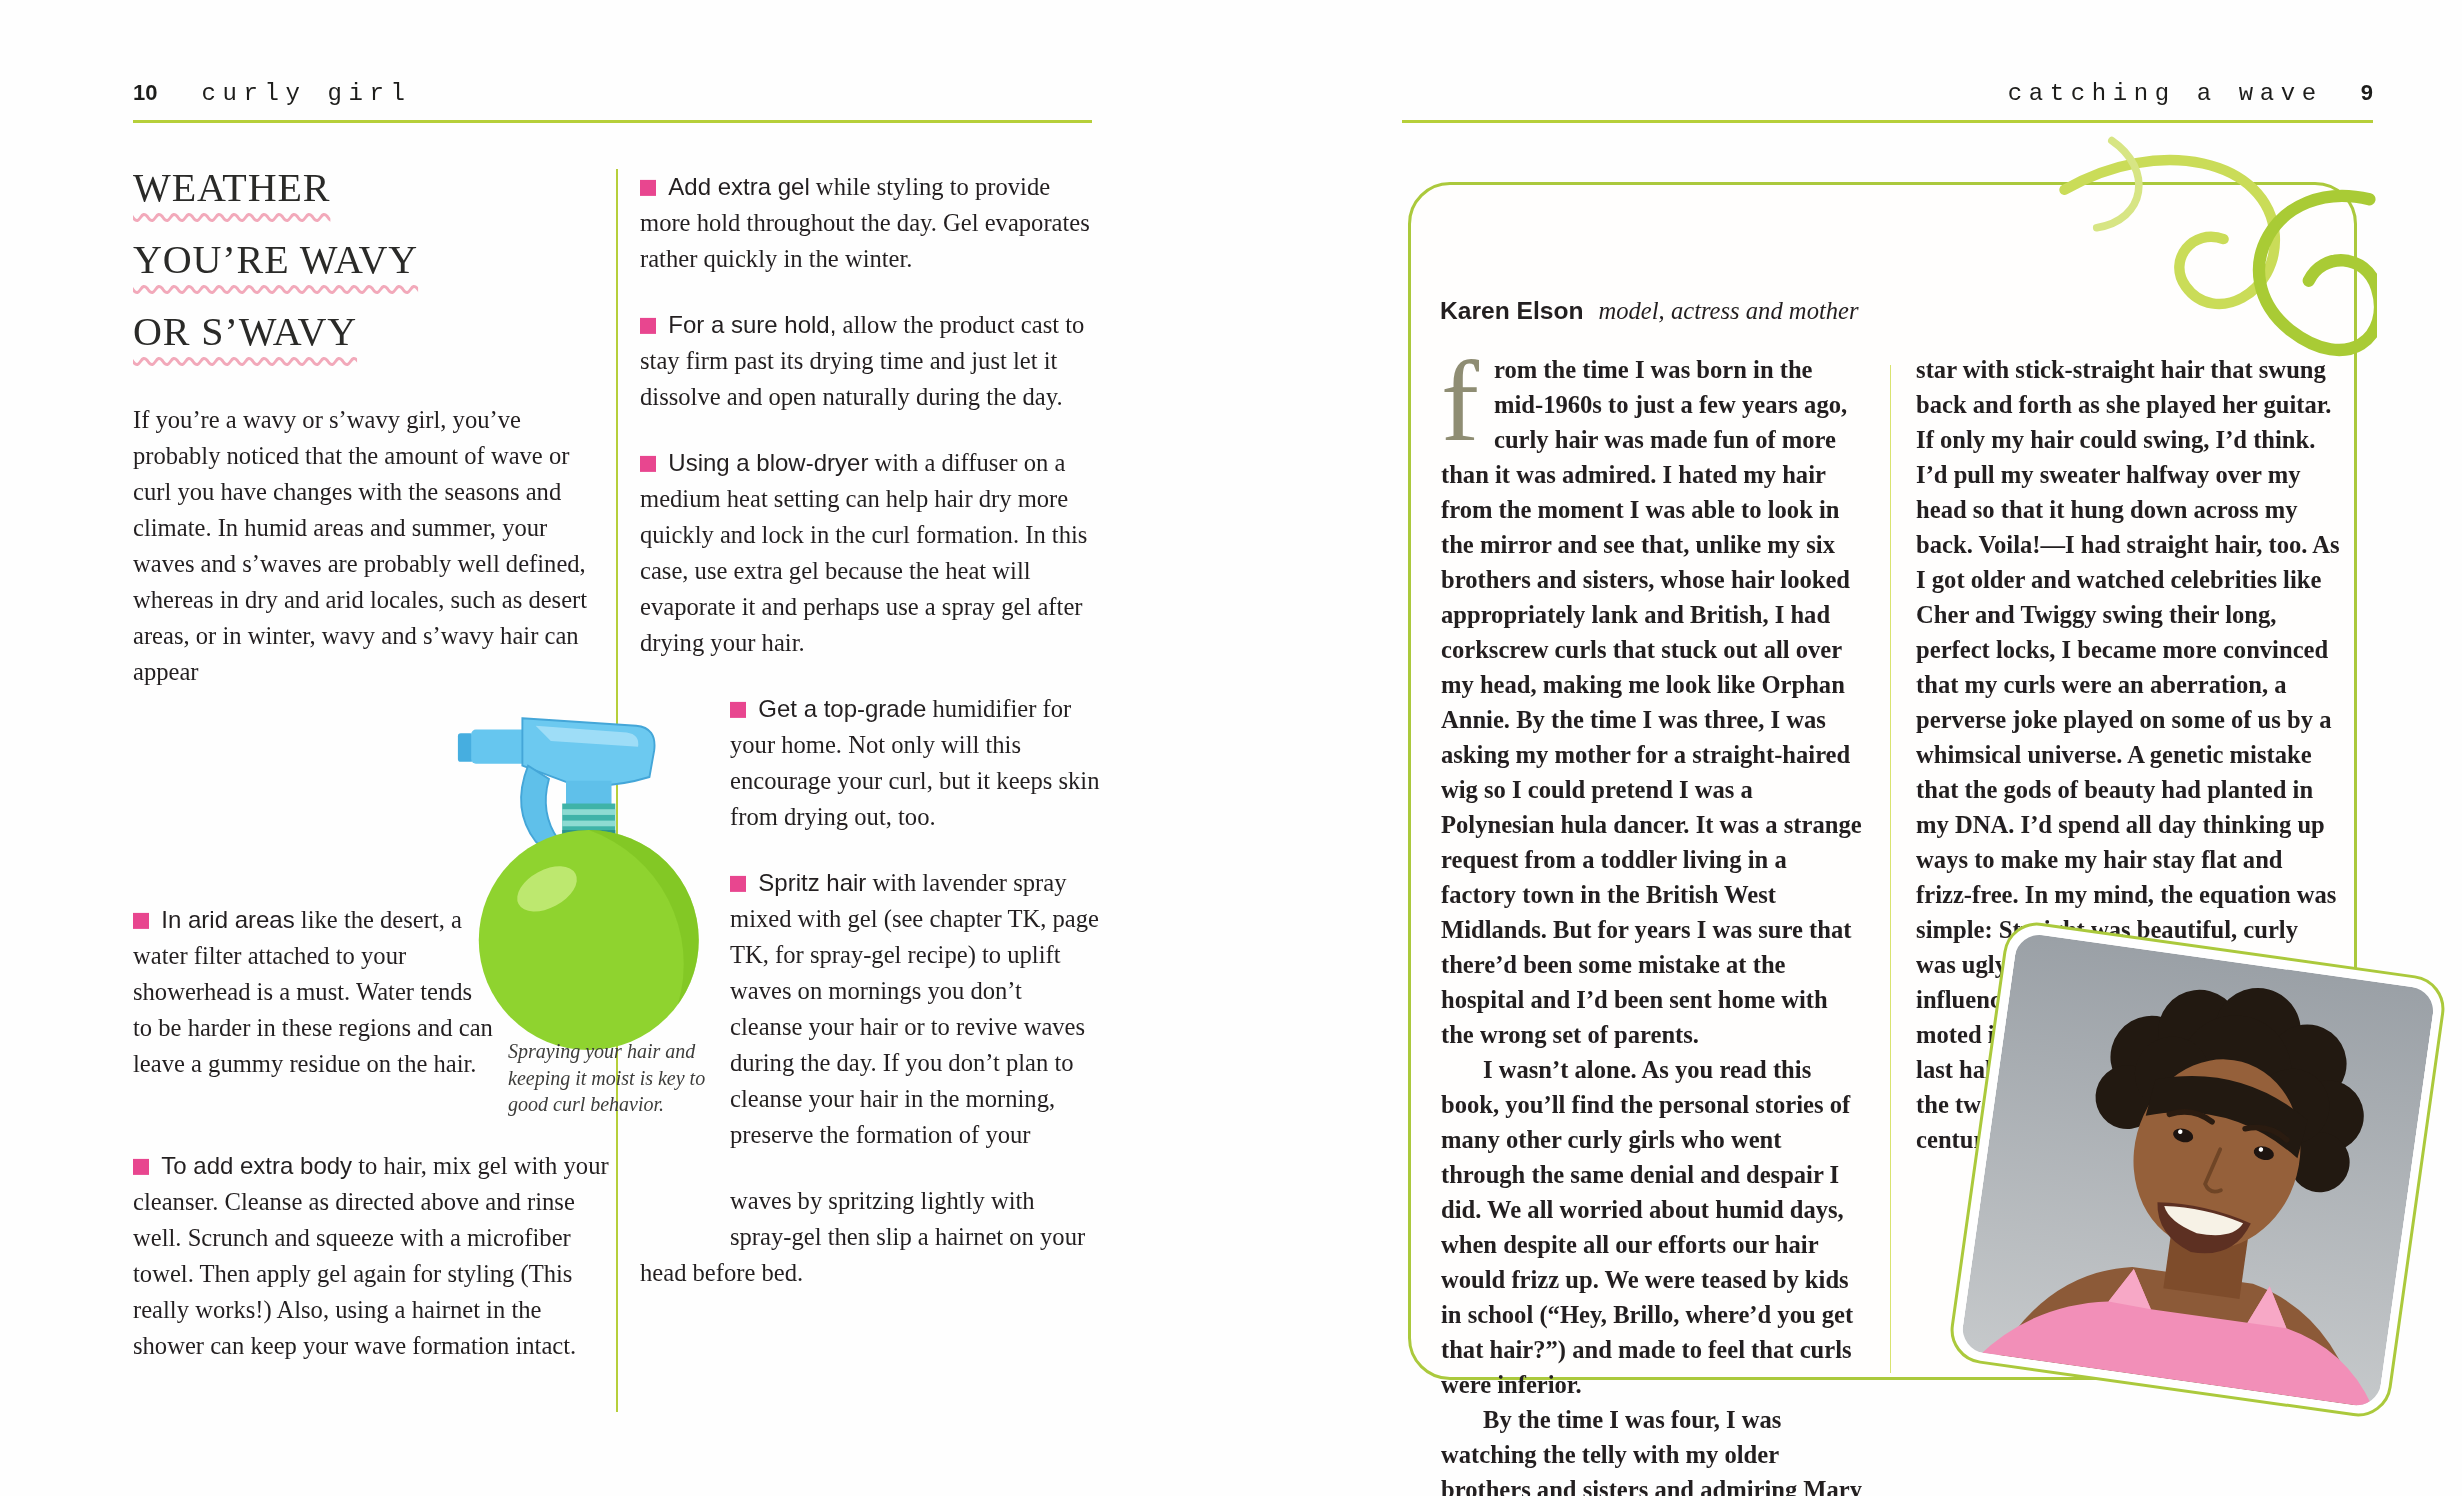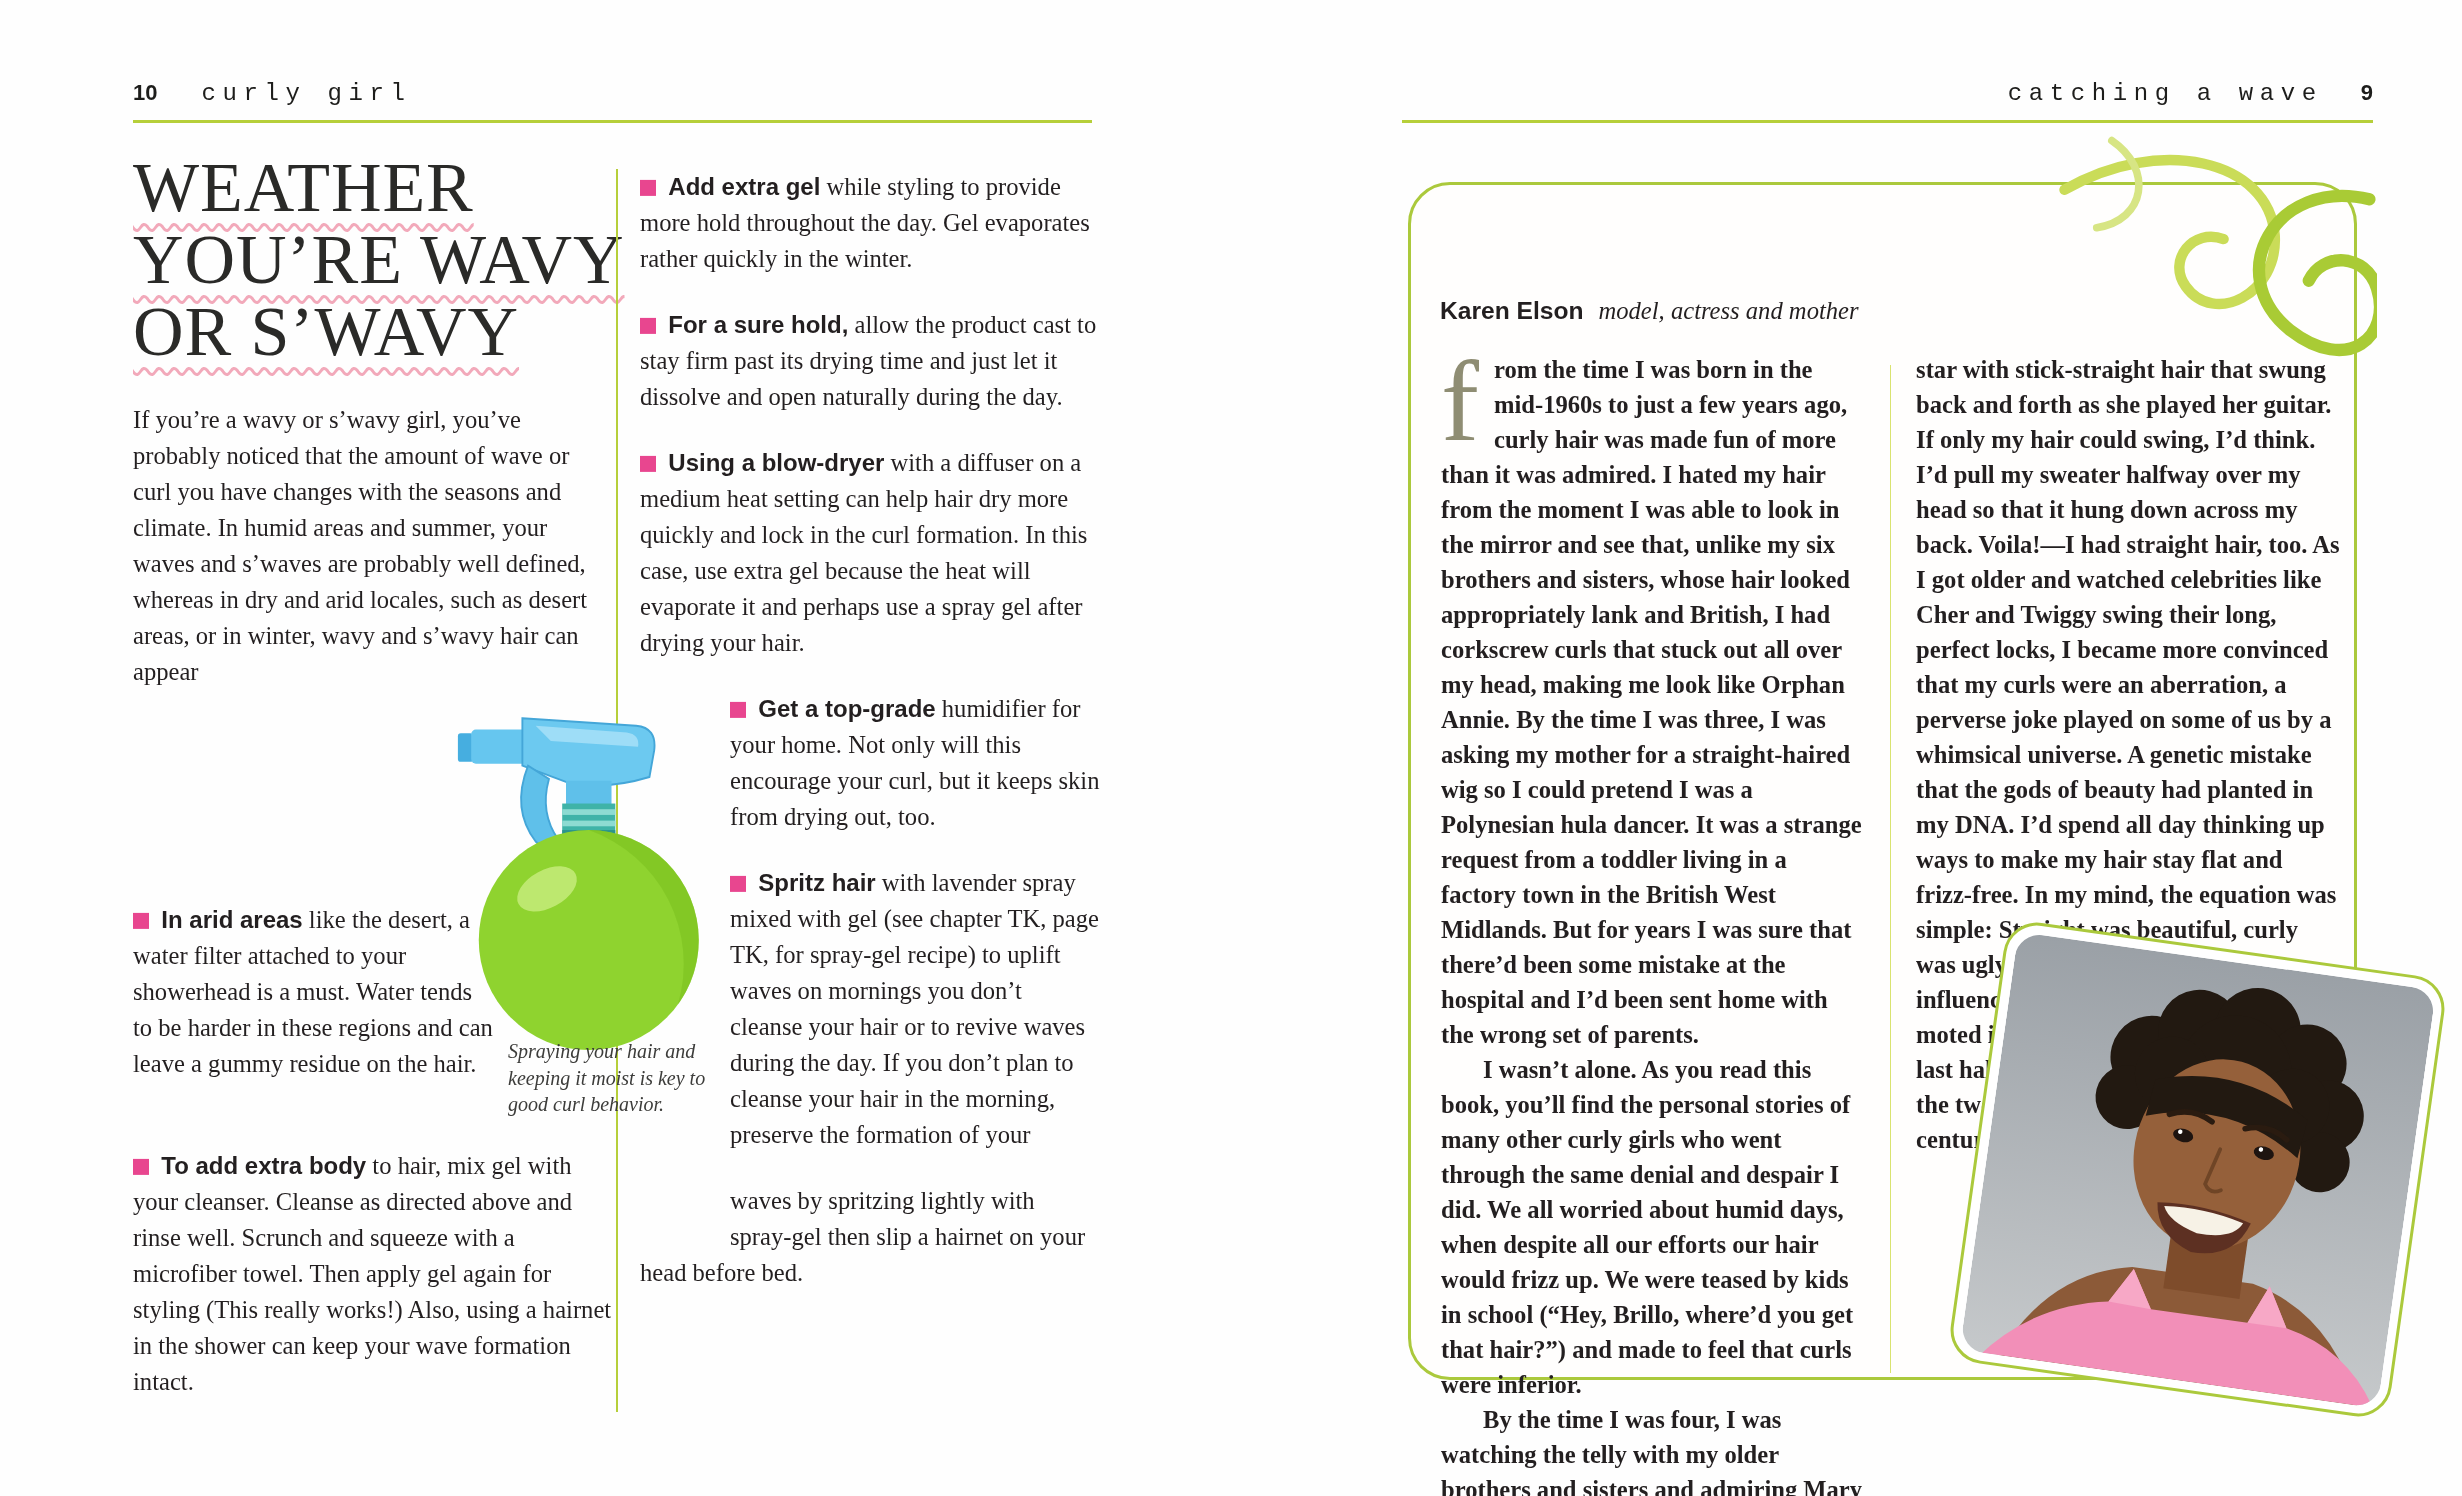--- a/index.html
+++ b/index.html
@@ -13,33 +13,33 @@
                   font-size:22px;letter-spacing:0;}
   #rh-left{left:133px;}
   #rh-left .folio{margin-right:44px;}
   #rh-right{left:1402px;width:971px;text-align:right;}
   #rh-right .folio{margin-left:38px;}
   .headrule{position:absolute;top:120px;height:2.8px;background:#b6cf3a;}
   #hr-left{left:133px;width:959px;}
   #hr-right{left:1402px;width:971px;}
 
   
-  .lp-title{position:absolute;left:133px;top:152px;font-size:70px;line-height:72px;
+  .lp-title{position:absolute;left:133px;top:152px;font-size:40px;line-height:72px;
             color:#2a2a28;letter-spacing:0.9px;}
   .lp-title span{text-decoration:underline;text-decoration-style:wavy;
                  text-decoration-color:#f2a9ba;text-decoration-thickness:2.8px;
                  text-underline-offset:12.3px;}
   .bodytext{font-size:24.6px;line-height:36px;}
   .lp-intro{position:absolute;left:133px;top:402px;width:478px;}
   .lp-intro .lead{font-weight:normal;}
   .narrow-b{display:block;width:320px;}
   .bullet{margin:0 0 28px 0;}
   .sq{display:inline-block;width:16px;height:16px;background:#e8468f;
       margin-right:12.3px;transform:translateY(0.9px);}
-  .blead{font-family:"Liberation Sans",sans-serif;font-weight:bold;font-size:24px;}
+  .blead{font-family:"Liberation Sans",sans-serif;font-weight:normal;font-size:24px;}
   #lp-b1{position:absolute;left:133px;top:902px;width:362px;}
   #lp-b2{position:absolute;left:133px;top:1148px;width:485px;}
   .coldiv{position:absolute;left:616px;top:169px;width:1.9px;height:1243px;background:#b6cf3a;}
   .midcol{position:absolute;left:640px;top:169px;width:460px;}
   .midcol .bullet{margin:0 0 30px 0;}
   .bottle-spacer{float:left;width:90px;height:530px;}
   .caption{position:absolute;left:508px;top:1038px;width:216px;
            font-style:italic;font-size:20px;line-height:26.5px;color:#3c3c3a;}
   .bottle{position:absolute;left:456px;top:703px;width:275px;height:349px;}
 

